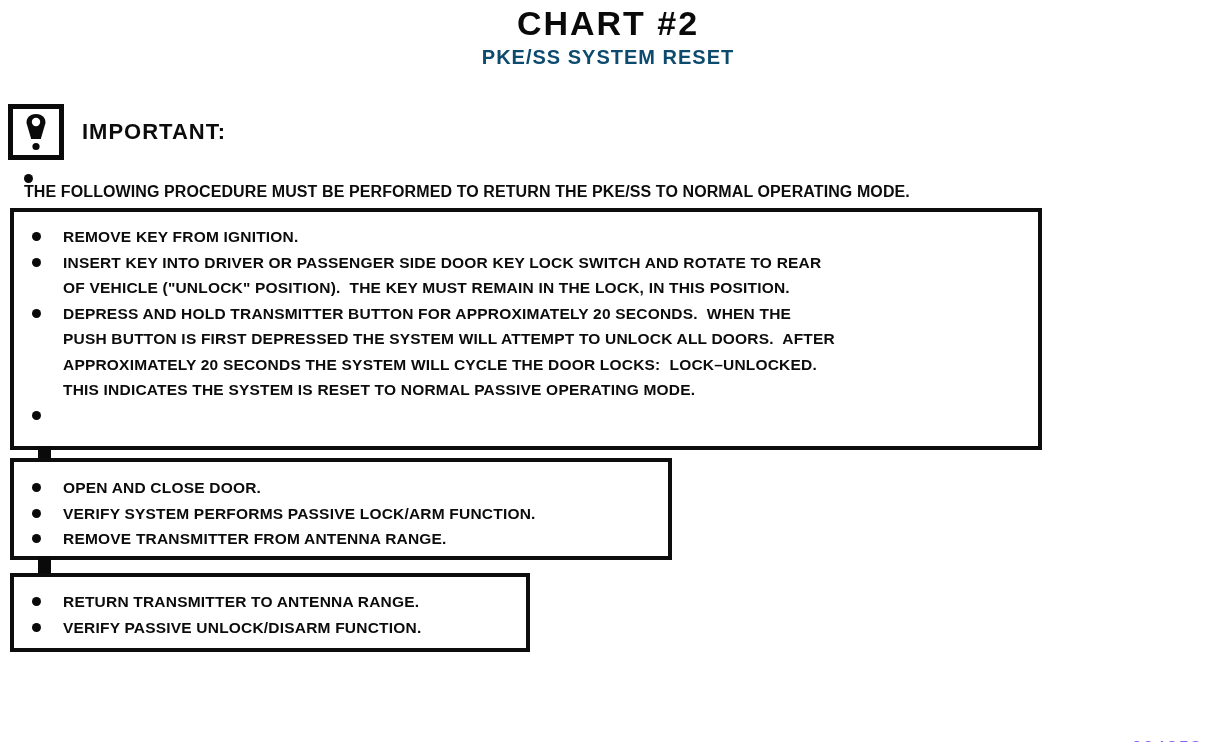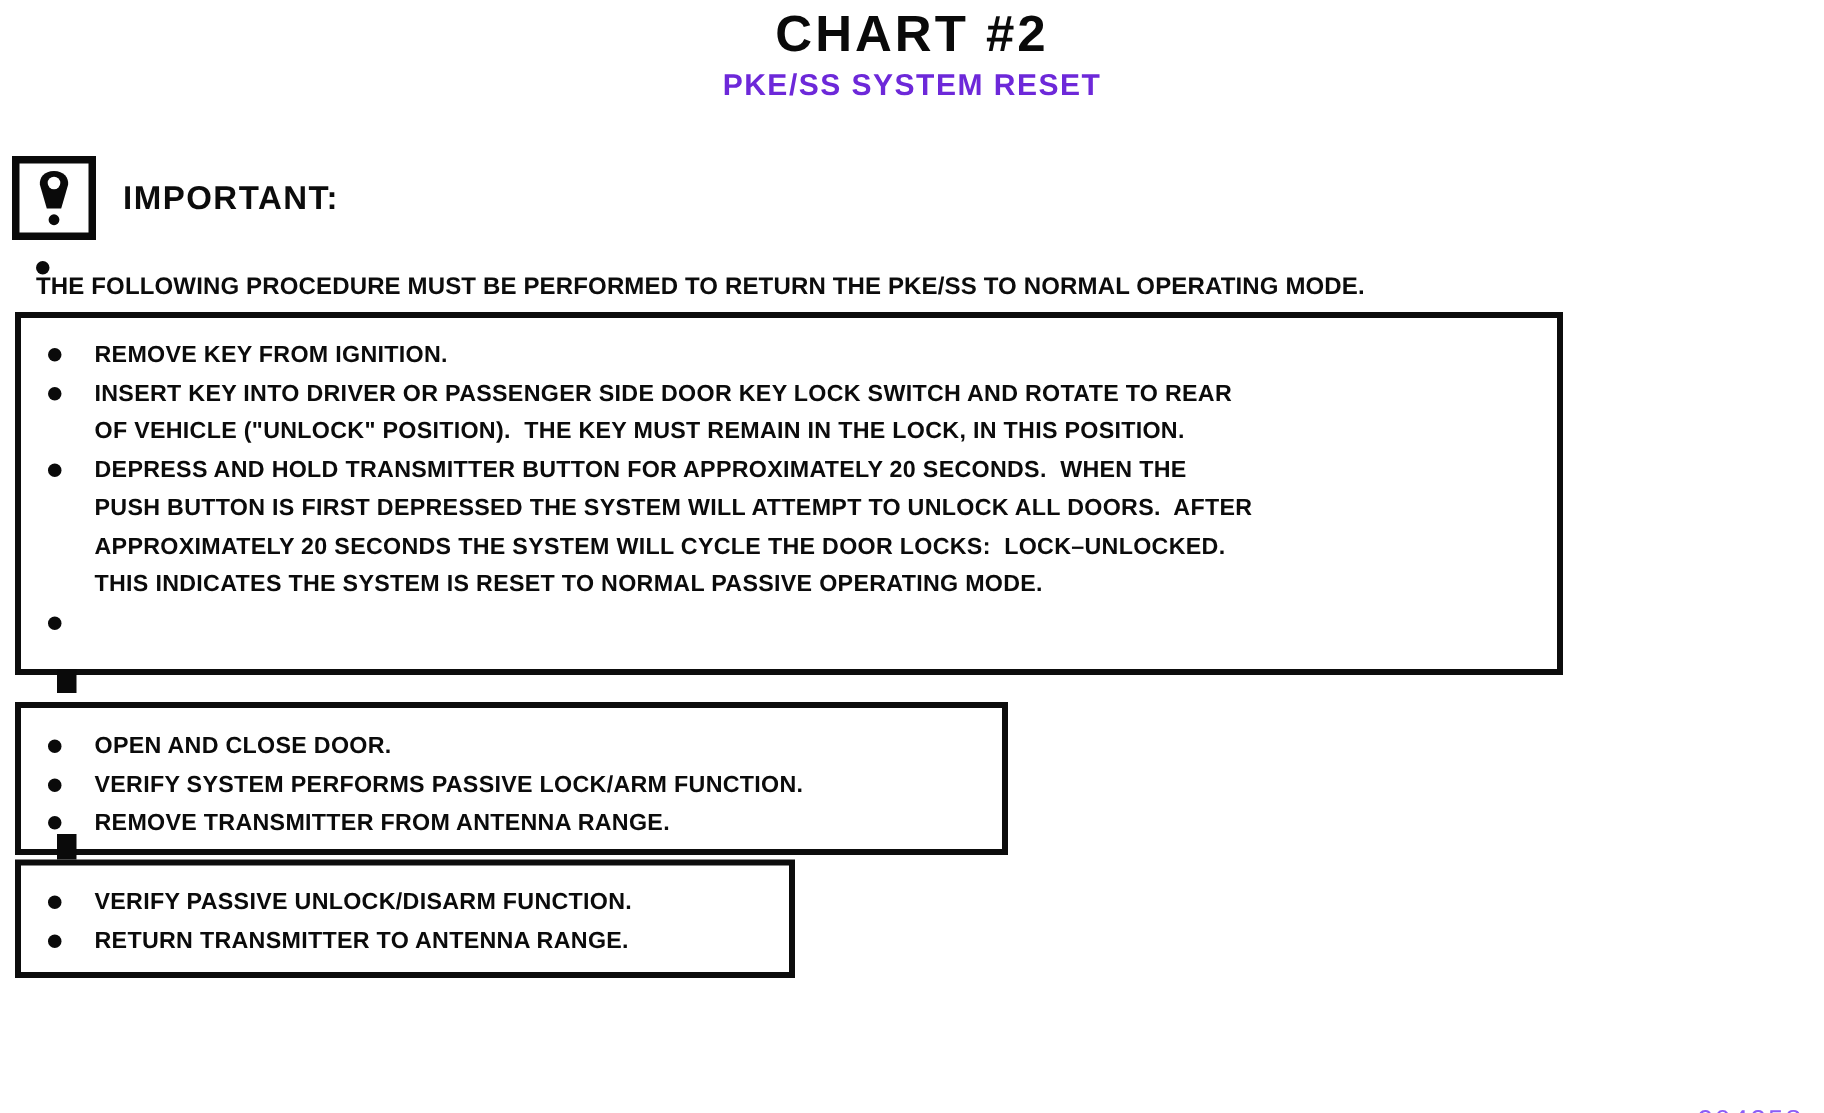--- a/index.html
+++ b/index.html
@@ -8,38 +8,38 @@
     font-family: "Liberation Sans", sans-serif;
     width: 1216px; height: 742px;
     position: relative;
     color: #0c0c0c;
     -webkit-font-smoothing: none;
   }
   .page { position: absolute; inset: 0; background: #ffffff; }
 
   .title-block { position: absolute; left: 0; top: 4px; width: 1216px; text-align: center; }
   .chart-title { font-size: 34px; font-weight: 700; letter-spacing: 2px; color: #0a0a0a; }
-  .chart-subtitle { font-size: 20px; font-weight: 700; letter-spacing: 1px; margin-top: 3px; color: #6d28d9; }
+  .chart-subtitle { font-size: 20px; font-weight: 700; letter-spacing: 1px; margin-top: 3px; color: #0c4a6e; }
 
   .important-row { position: absolute; left: 8px; top: 104px; display: flex; align-items: center; }
   .warn-box {
     width: 56px; height: 56px; border: 5px solid #0a0a0a;
     display: flex; align-items: center; justify-content: center;
     background: #fff;
   }
   .important-label { font-size: 22px; font-weight: 700; letter-spacing: 1px; margin-left: 18px; }
 
   .note-row { position: absolute; left: 24px; top: 168px; width: 1190px; display: flex; flex-direction: column; }
   .bullet { width: 9px; height: 9px; background: #0a0a0a; border-radius: 50%; flex: 0 0 9px; margin-top: 6px; }
   .note-row .bullet { margin-right: 36px; }
   .note-text { font-size: 16px; font-weight: 700; white-space: pre-wrap; letter-spacing: 0.1px; }
 
   .proc-box { position: absolute; background: #fff; border: 4px solid #0d0d0d; }
   .box-1 { left: 10px; top: 208px; width: 1032px; height: 242px; padding: 12px 10px 13px 18px; }
-  .box-2 { left: 10px; top: 468px; width: 662px;  height: 102px; padding: 13px 10px 0 18px; }
+  .box-2 { left: 10px; top: 458px; width: 662px;  height: 102px; padding: 13px 10px 0 18px; }
   .box-3 { left: 10px; top: 573px; width: 520px;  height: 79px;  padding: 12px 10px 0 18px; }
 
   .item { display: flex; }
   .item .bullet { margin-top: 8px; margin-right: 22px; }
   .item-text {
     font-size: 15.5px; font-weight: 700; line-height: 25.5px;
     white-space: pre-wrap; letter-spacing: 0.2px; color: #0b0b0b;
   }
 
   .connector { position: absolute; width: 13px; background: #0a0a0a; }
@@ -115,23 +115,23 @@
       <span class="bullet"></span>
       <span class="item-text">REMOVE TRANSMITTER FROM ANTENNA RANGE.</span>
     </div>
   </div>
 
   <div class="connector conn-2"></div>
 
   <div class="proc-box box-3">
     <div class="item">
       <span class="bullet"></span>
-      <span class="item-text">VERIFY PASSIVE UNLOCK/DISARM FUNCTION.</span>
+      <span class="item-text">RETURN TRANSMITTER TO ANTENNA RANGE.</span>
     </div>
     <div class="item">
       <span class="bullet"></span>
-      <span class="item-text">RETURN TRANSMITTER TO ANTENNA RANGE.</span>
+      <span class="item-text">VERIFY PASSIVE UNLOCK/DISARM FUNCTION.</span>
     </div>
   </div>
 
   <div class="figure-code">C0435S</div>
 
 </div>
 
 </body></html>

